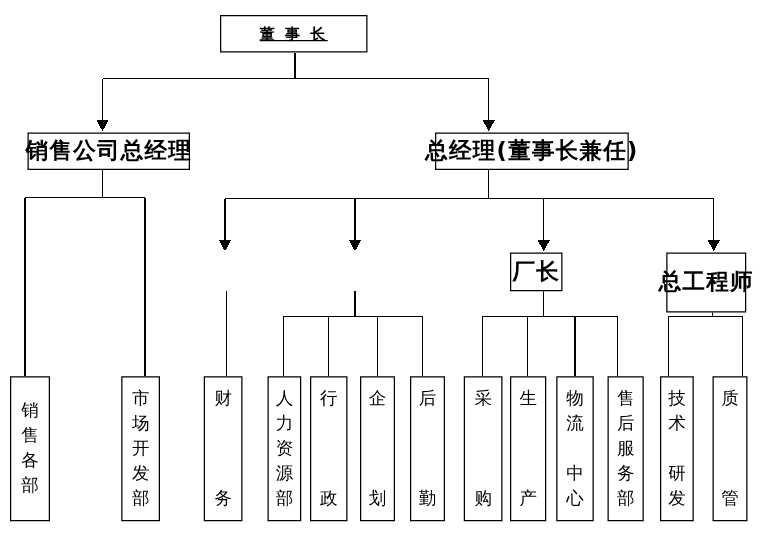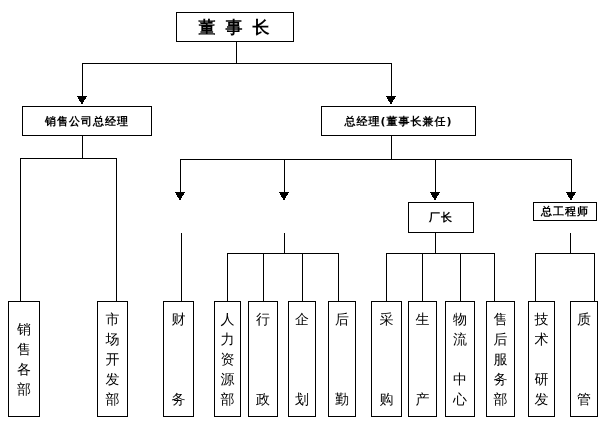--- a/index.html
+++ b/index.html
@@ -15,27 +15,27 @@
   .box{
     position:absolute;
     background:#ffffff;
     border:1px solid #000000;
     box-sizing:border-box;
     display:flex;
     align-items:center;
     justify-content:center;
   }
   .hlabel{
-    font-size:11px;
+    font-size:18px;
     font-weight:bold;
     letter-spacing:1px;
     white-space:pre;
     line-height:1;
   }
-  .lvl1 .hlabel{font-size:17px;letter-spacing:2px;}
+  .lvl1 .hlabel{font-size:12px;letter-spacing:2px;text-decoration:underline;}
   .vbox{
     flex-direction:column;
     justify-content:center;
   }
   .vchar{
     height:20px;
     width:100%;
     font-size:14px;
     line-height:20px;
     text-align:center;
@@ -74,28 +74,28 @@
     </g>
   </svg>
 
   <div class="box lvl1" style="left:176px;top:12px;width:118px;height:30px">
     <span class="hlabel">董 事 长</span>
   </div>
 
   <div class="box" style="left:22px;top:106px;width:130px;height:30px">
     <span class="hlabel">销售公司总经理</span>
   </div>
-  <div class="box" style="left:321px;top:106px;width:155px;height:30px">
+  <div class="box" style="left:348px;top:106px;width:155px;height:30px">
     <span class="hlabel">总经理(董事长兼任)</span>
   </div>
 
-  <div class="box" style="left:408px;top:202px;width:66px;height:31px">
+  <div class="box" style="left:408px;top:202px;width:42px;height:31px">
     <span class="hlabel">厂长</span>
   </div>
-  <div class="box" style="left:533px;top:202px;width:64px;height:19px">
+  <div class="box" style="left:533px;top:202px;width:64px;height:48px">
     <span class="hlabel">总工程师</span>
   </div>
 
   <div class="box vbox" style="left:8px;top:301px;width:32px;height:116px">
       <div class="vchar">销</div>
       <div class="vchar">售</div>
       <div class="vchar">各</div>
       <div class="vchar">部</div>
     </div>
   <div class="box vbox" style="left:97px;top:301px;width:31px;height:116px">

